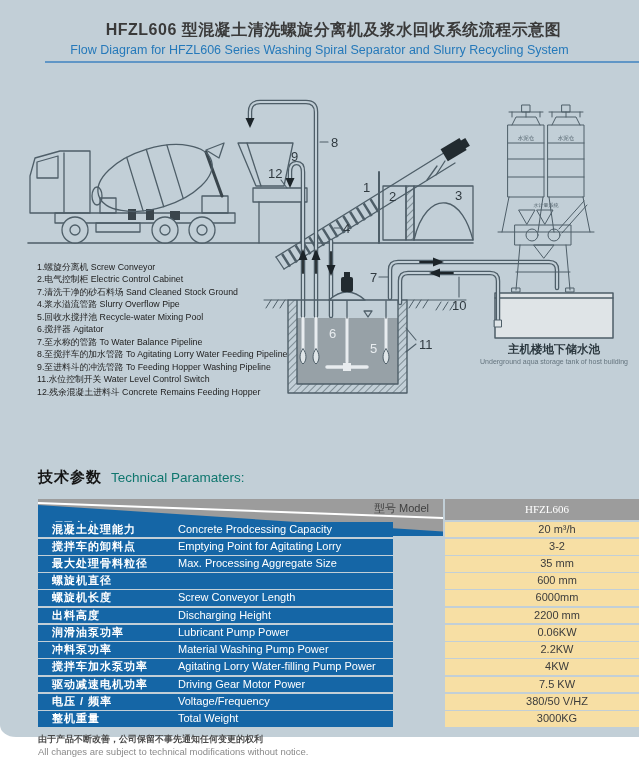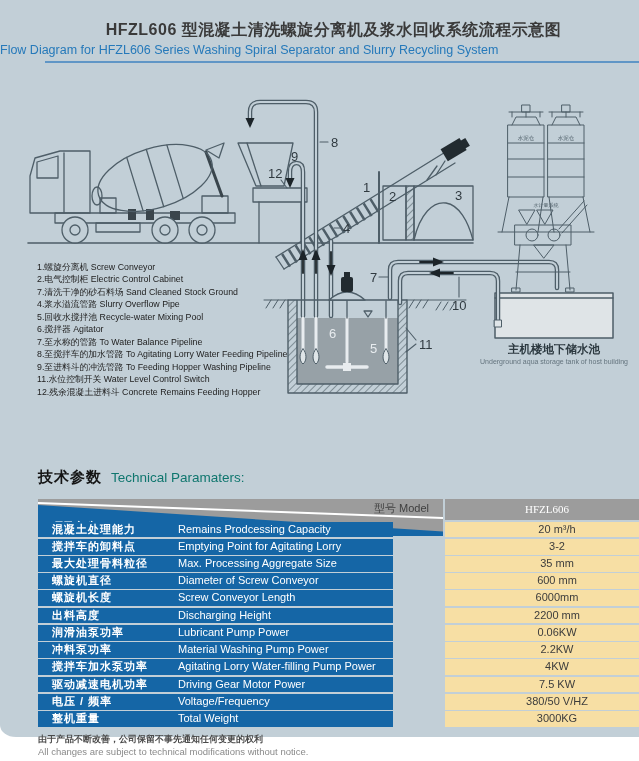--- a/index.html
+++ b/index.html
@@ -2,21 +2,21 @@
 <html><head>
 <meta charset="utf-8">
 <style>
   html,body{margin:0;padding:0;}
   .page{position:relative;width:639px;height:761px;background:#ffffff;overflow:hidden;
         font-family:"Liberation Sans",sans-serif;-webkit-font-smoothing:antialiased;}
   .bg-blue{position:absolute;left:0;top:0;width:639px;height:737px;background:#c2cfd7;
            border-bottom-left-radius:16px 12px;}
   .title{position:absolute;top:20px;left:0;right:0;text-align:center;
          font-size:16px;font-weight:bold;color:#3a3a3a;letter-spacing:.5px;padding-left:28px;}
-  .subtitle{position:absolute;top:43px;left:0;right:0;text-align:left;
+  .subtitle{position:absolute;top:43px;left:0;right:0;text-align:center;
             font-size:12.5px;color:#2579ba;}
   .title-rule{position:absolute;top:61px;left:45px;right:0;height:1.5px;background:#6096c6;}
   svg.diagram{position:absolute;top:85px;left:0;}
   .legend{position:absolute;top:261px;left:37px;width:260px;font-size:8.8px;
           line-height:12.45px;color:#222;white-space:nowrap;}
   .tech-heading{position:absolute;top:468px;left:38px;display:flex;align-items:baseline;gap:9px;}
   .tech-heading .cnh{font-size:15px;font-weight:bold;color:#141414;letter-spacing:1px;}
   .tech-heading .enh{font-size:13.5px;color:#0f766e;}
   .params-table{position:absolute;top:499px;left:38px;width:595px;}
   .thead{position:relative;height:21px;margin-bottom:1.5px;}
@@ -279,42 +279,41 @@
         <div class="th-diag"></div>
         <span class="th-name-label">项目名称 Name</span>
         <span class="th-model-label">型号 Model</span>
       </div>
       <div class="th-value">HFZL606</div>
     </div>
 
     <div class="t-row">
       <div class="cell-name">
           <span class="cn">混凝土处理能力</span>
-          <span class="en">Remains Prodcessing Capacity</span>
+          <span class="en">Concrete Prodcessing Capacity</span>
         </div>
       <div class="cell-value">20 m³/h</div>
     </div>
     <div class="t-row">
       <div class="cell-name">
           <span class="cn">搅拌车的卸料点</span>
           <span class="en">Emptying Point for Agitating Lorry</span>
         </div>
       <div class="cell-value">3-2</div>
     </div>
     <div class="t-row">
       <div class="cell-name">
           <span class="cn">最大处理骨料粒径</span>
           <span class="en">Max. Processing Aggregate Size</span>
         </div>
       <div class="cell-value">35 mm</div>
     </div>
     <div class="t-row">
       <div class="cell-name">
           <span class="cn">螺旋机直径</span>
-          <span class="en">Diameter of Screw Conveyor</span>
         </div>
       <div class="cell-value">600 mm</div>
     </div>
     <div class="t-row">
       <div class="cell-name">
           <span class="cn">螺旋机长度</span>
           <span class="en">Screw Conveyor Length</span>
         </div>
       <div class="cell-value">6000mm</div>
     </div>

